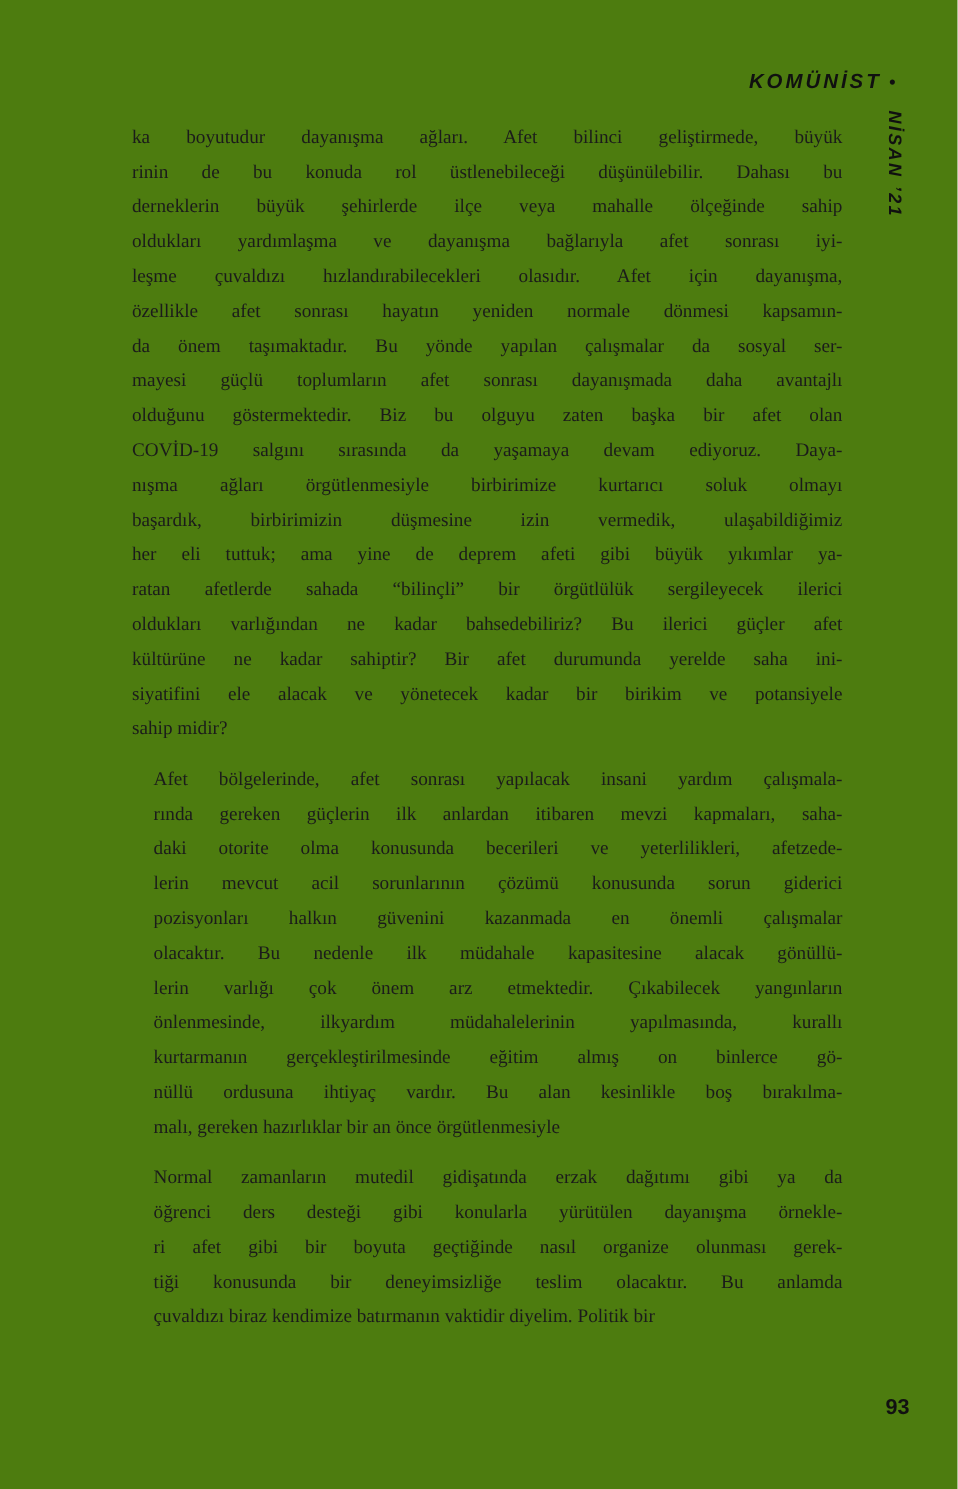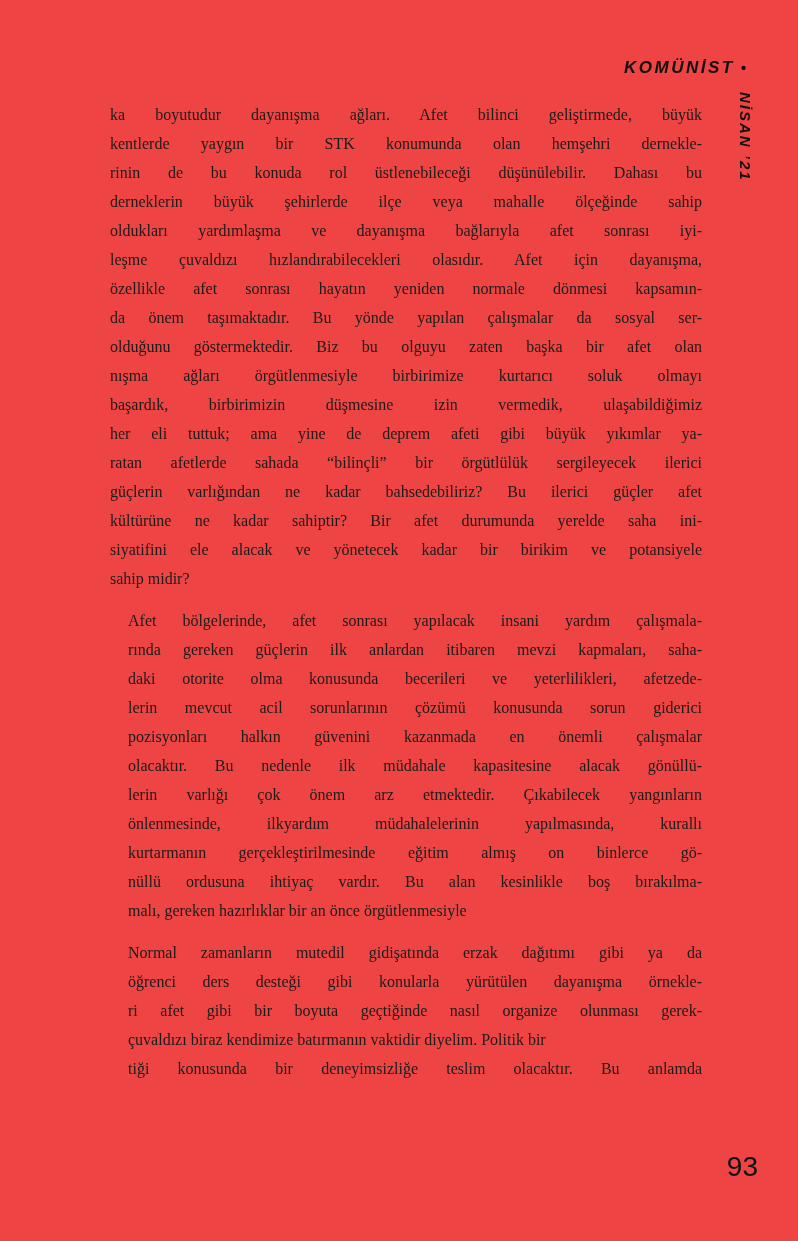--- a/index.html
+++ b/index.html
@@ -1,21 +1,21 @@
 <!DOCTYPE html>
 <html><head>
 <meta charset="utf-8">
 <style>
   * { margin: 0; padding: 0; box-sizing: border-box; }
   html, body { background: #ffffff; }
   .page {
     position: relative;
     width: 798px;
     height: 1241px;
-    background: #ef4444;
+    background: #4d7c0f;
     font-family: "Liberation Serif", serif;
     color: #1b1b1b;
     overflow: hidden;
     margin: 0 auto;
   }
   .masthead {
     position: absolute;
     top: 58px;
     right: 52px;
     font-family: "Liberation Sans", sans-serif;
@@ -62,52 +62,53 @@
   }
   .line.last {
     text-align: justify;
     text-align-last: left;
   }
   .page-number {
     position: absolute;
     right: 40px;
     bottom: 58px;
     font-family: "Liberation Sans", sans-serif;
-    font-weight: normal;
-    font-size: 28px;
+    font-weight: bold;
+    font-size: 18px;
     color: #111111;
   }
 </style>
 </head>
 <body>
 
 <div class="page">
 
   <div class="masthead">
     <span>KOMÜNİST</span><span class="bullet">•</span>
   </div>
 
   <div class="issue-vertical">NİSAN ’21</div>
 
   <div class="body-text">
       <div class="paragraph">
         <div class="line">ka boyutudur dayanışma ağları. Afet bilinci geliştirmede, büyük</div>
-        <div class="line">kentlerde yaygın bir STK konumunda olan hemşehri dernekle-</div>
         <div class="line">rinin de bu konuda rol üstlenebileceği düşünülebilir. Dahası bu</div>
         <div class="line">derneklerin büyük şehirlerde ilçe veya mahalle ölçeğinde sahip</div>
         <div class="line">oldukları yardımlaşma ve dayanışma bağlarıyla afet sonrası iyi-</div>
         <div class="line">leşme çuvaldızı hızlandırabilecekleri olasıdır. Afet için dayanışma,</div>
         <div class="line">özellikle afet sonrası hayatın yeniden normale dönmesi kapsamın-</div>
         <div class="line">da önem taşımaktadır. Bu yönde yapılan çalışmalar da sosyal ser-</div>
+        <div class="line">mayesi güçlü toplumların afet sonrası dayanışmada daha avantajlı</div>
         <div class="line">olduğunu göstermektedir. Biz bu olguyu zaten başka bir afet olan</div>
+        <div class="line">COVİD-19 salgını sırasında da yaşamaya devam ediyoruz. Daya-</div>
         <div class="line">nışma ağları örgütlenmesiyle birbirimize kurtarıcı soluk olmayı</div>
         <div class="line">başardık, birbirimizin düşmesine izin vermedik, ulaşabildiğimiz</div>
         <div class="line">her eli tuttuk; ama yine de deprem afeti gibi büyük yıkımlar ya-</div>
         <div class="line">ratan afetlerde sahada “bilinçli” bir örgütlülük sergileyecek ilerici</div>
-        <div class="line">güçlerin varlığından ne kadar bahsedebiliriz? Bu ilerici güçler afet</div>
+        <div class="line">oldukları varlığından ne kadar bahsedebiliriz? Bu ilerici güçler afet</div>
         <div class="line">kültürüne ne kadar sahiptir? Bir afet durumunda yerelde saha ini-</div>
         <div class="line">siyatifini ele alacak ve yönetecek kadar bir birikim ve potansiyele</div>
         <div class="line last">sahip midir?</div>
       </div>
       <div class="paragraph">
         <div class="line">Afet bölgelerinde, afet sonrası yapılacak insani yardım çalışmala-</div>
         <div class="line">rında gereken güçlerin ilk anlardan itibaren mevzi kapmaları, saha-</div>
         <div class="line">daki otorite olma konusunda becerileri ve yeterlilikleri, afetzede-</div>
         <div class="line">lerin mevcut acil sorunlarının çözümü konusunda sorun giderici</div>
         <div class="line">pozisyonları halkın güvenini kazanmada en önemli çalışmalar</div>
@@ -115,20 +116,20 @@
         <div class="line">lerin varlığı çok önem arz etmektedir. Çıkabilecek yangınların</div>
         <div class="line">önlenmesinde, ilkyardım müdahalelerinin yapılmasında, kurallı</div>
         <div class="line">kurtarmanın gerçekleştirilmesinde eğitim almış on binlerce gö-</div>
         <div class="line">nüllü ordusuna ihtiyaç vardır. Bu alan kesinlikle boş bırakılma-</div>
         <div class="line last">malı, gereken hazırlıklar bir an önce örgütlenmesiyle</div>
       </div>
       <div class="paragraph">
         <div class="line">Normal zamanların mutedil gidişatında erzak dağıtımı gibi ya da</div>
         <div class="line">öğrenci ders desteği gibi konularla yürütülen dayanışma örnekle-</div>
         <div class="line">ri afet gibi bir boyuta geçtiğinde nasıl organize olunması gerek-</div>
+        <div class="line">tiği konusunda bir deneyimsizliğe teslim olacaktır. Bu anlamda</div>
         <div class="line last">çuvaldızı biraz kendimize batırmanın vaktidir diyelim. Politik bir</div>
-        <div class="line">tiği konusunda bir deneyimsizliğe teslim olacaktır. Bu anlamda</div>
       </div>
     </div>
 
   <div class="page-number">93</div>
 
 </div>
 
 </body></html>

